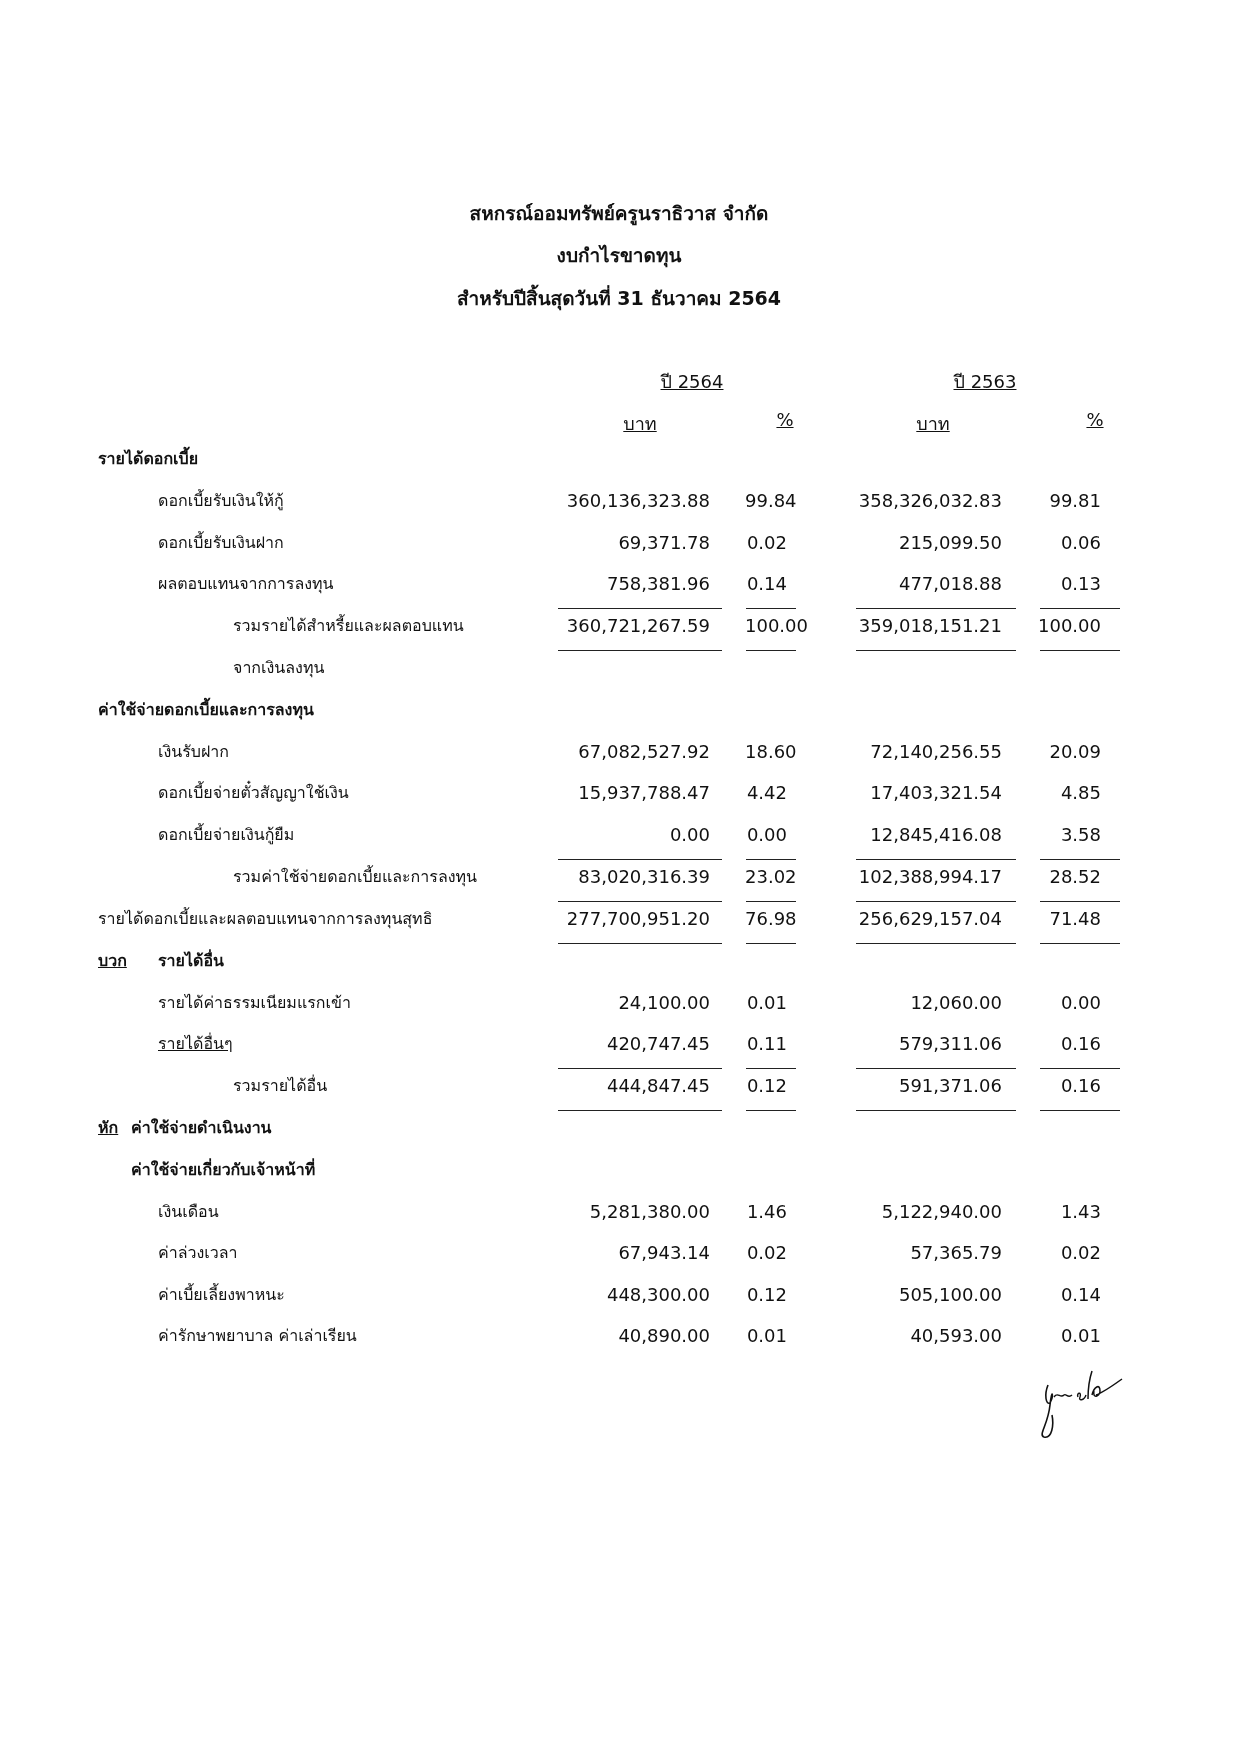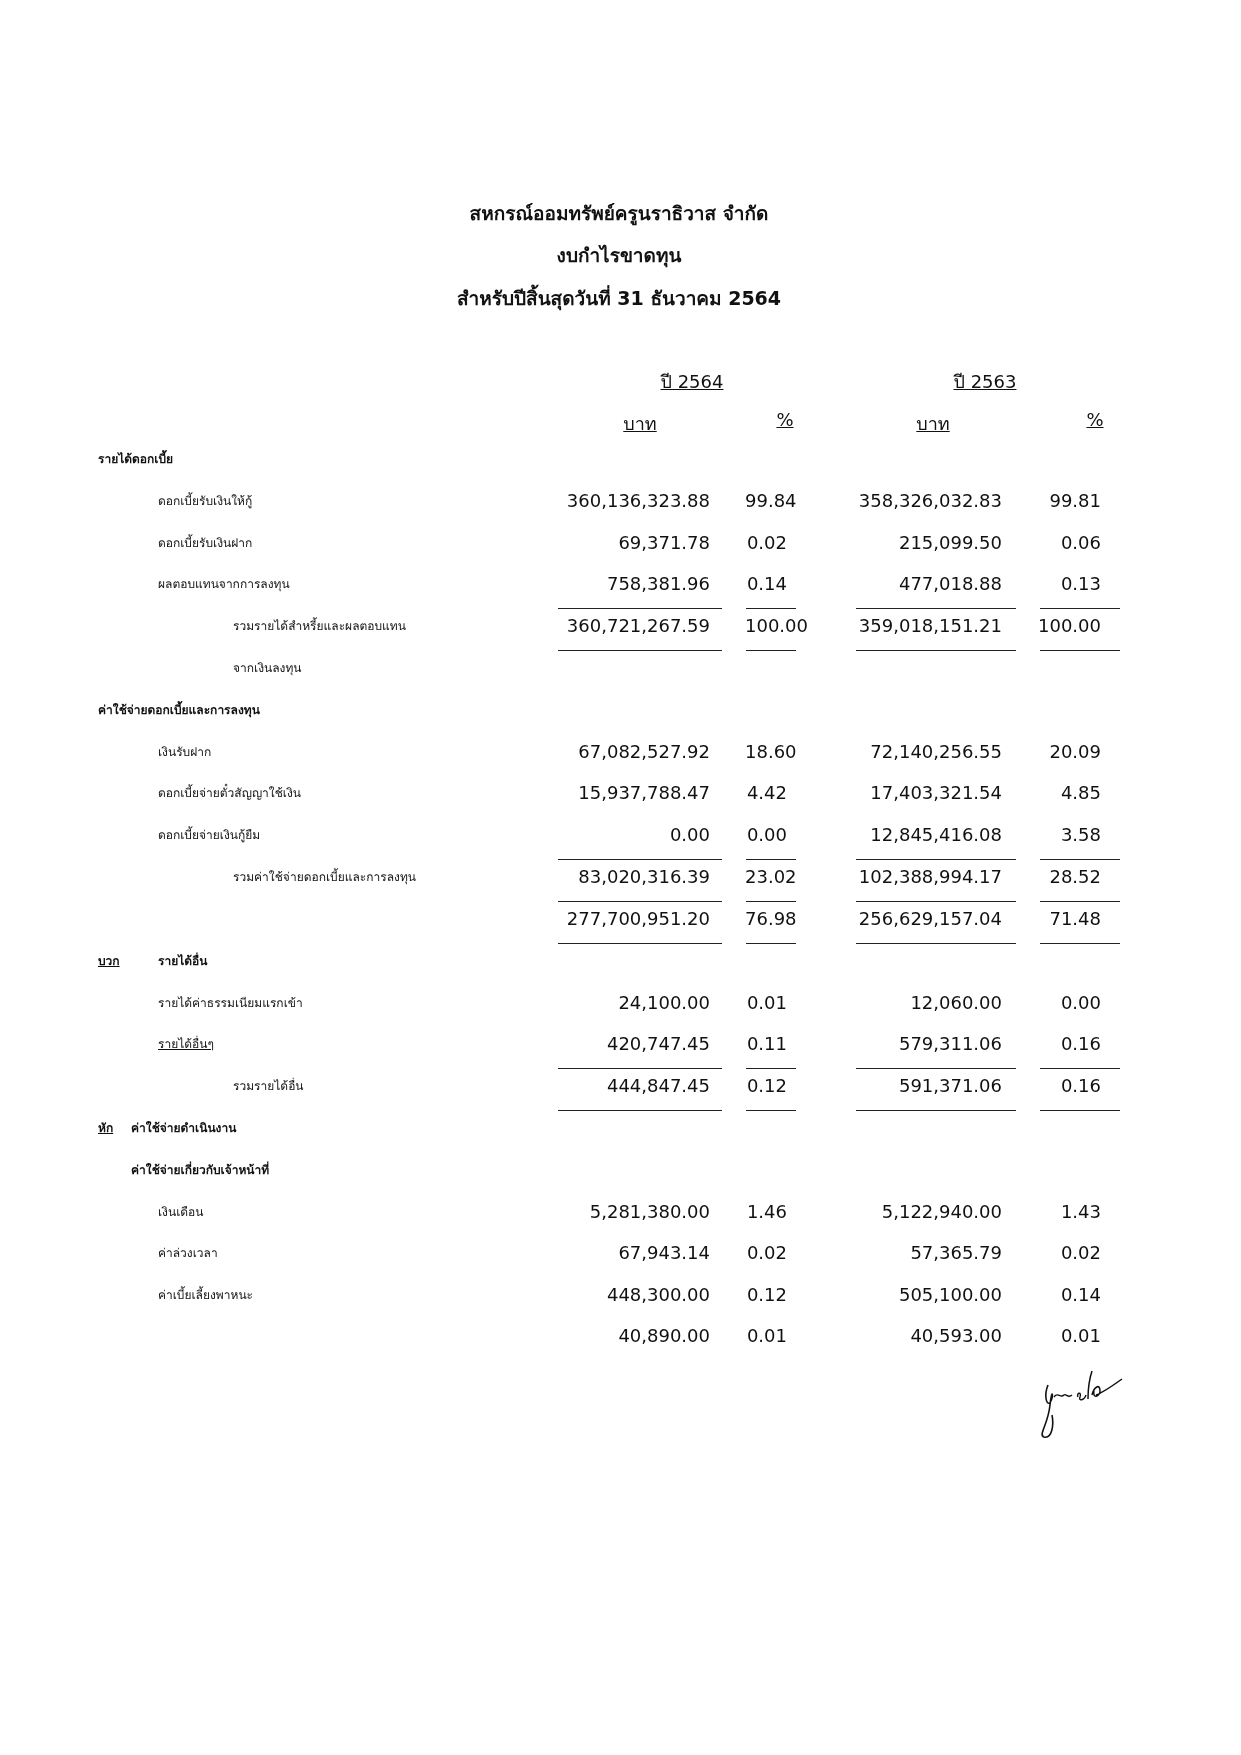--- a/index.html
+++ b/index.html
@@ -3,21 +3,21 @@
 <meta charset="utf-8">
 <style>
   html, body { margin: 0; padding: 0; background: #ffffff; }
   body { width: 1241px; height: 1755px; position: relative; overflow: hidden;
          font-family: "DejaVu Sans", "Liberation Sans", sans-serif; color: #111; }
   .title { position: absolute; left: 0; width: 1238px; text-align: center;
            font-weight: bold; font-size: 19px; }
   .colhead { position: absolute; font-size: 18px; text-decoration: underline;
              text-align: center; width: 160px; }
   .row { position: absolute; left: 0; width: 1241px; height: 42px; }
-  .label { position: absolute; top: 0; font-size: 12px; white-space: nowrap; line-height: 42px; }
+  .label { position: absolute; top: 0; font-size: 16px; white-space: nowrap; line-height: 42px; }
   .label.bold { font-weight: bold; }
   .u { text-decoration: underline; }
   .num { position: absolute; top: 0; font-size: 18px; text-align: right; line-height: 42px; white-space: nowrap; }
   .c1 { left: 558px; width: 152px; }
   .c2 { left: 745px; width: 42px; }
   .c3 { left: 850px; width: 152px; }
   .c4 { left: 1035px; width: 66px; }
   .rule { position: absolute; height: 0; border-top: 1.5px solid #222; }
   .r1 { left: 558px; width: 164px; }
   .r2 { left: 746px; width: 50px; }
@@ -125,20 +125,21 @@
   <span class="num c3">102,388,994.17</span>
   <span class="num c4">28.52</span>
 </div>
 
 <div class="rule r1" style="top:901px;"></div>
 <div class="rule r2" style="top:901px;"></div>
 <div class="rule r3" style="top:901px;"></div>
 <div class="rule r4" style="top:901px;"></div>
 
 <div class="row" style="top:898px;">
+  <span class="label" style="left:98px;">รายได้ดอกเบี้ยและผลตอบแทนจากการลงทุนสุทธิ</span>
   <span class="num c1">277,700,951.20</span>
   <span class="num c2">76.98</span>
   <span class="num c3">256,629,157.04</span>
   <span class="num c4">71.48</span>
 </div>
 
 <div class="rule r1" style="top:943px;"></div>
 <div class="rule r2" style="top:943px;"></div>
 <div class="rule r3" style="top:943px;"></div>
 <div class="rule r4" style="top:943px;"></div>
@@ -205,20 +206,21 @@
   <span class="num c4">0.02</span>
 </div>
 <div class="row" style="top:1274px;">
   <span class="label" style="left:158px;">ค่าเบี้ยเลี้ยงพาหนะ</span>
   <span class="num c1">448,300.00</span>
   <span class="num c2">0.12</span>
   <span class="num c3">505,100.00</span>
   <span class="num c4">0.14</span>
 </div>
 <div class="row" style="top:1315px;">
+  <span class="label" style="left:158px;">ค่ารักษาพยาบาล ค่าเล่าเรียน</span>
   <span class="num c1">40,890.00</span>
   <span class="num c2">0.01</span>
   <span class="num c3">40,593.00</span>
   <span class="num c4">0.01</span>
 </div>
 
 <svg class="signature" viewBox="0 0 100 75">
   <path d="M18 20 C14 30, 16 40, 20 38 C24 30, 22 22, 20 40 C18 60, 8 70, 14 72 C22 74, 24 60, 22 50" fill="none" stroke="#111" stroke-width="1.6"></path>
   <path d="M24 32 C28 26, 30 34, 34 30 C36 28, 38 34, 42 30" fill="none" stroke="#111" stroke-width="1.4"></path>
   <path d="M48 32 C46 28, 52 26, 50 32 C48 36, 54 36, 56 30" fill="none" stroke="#111" stroke-width="1.4"></path>

